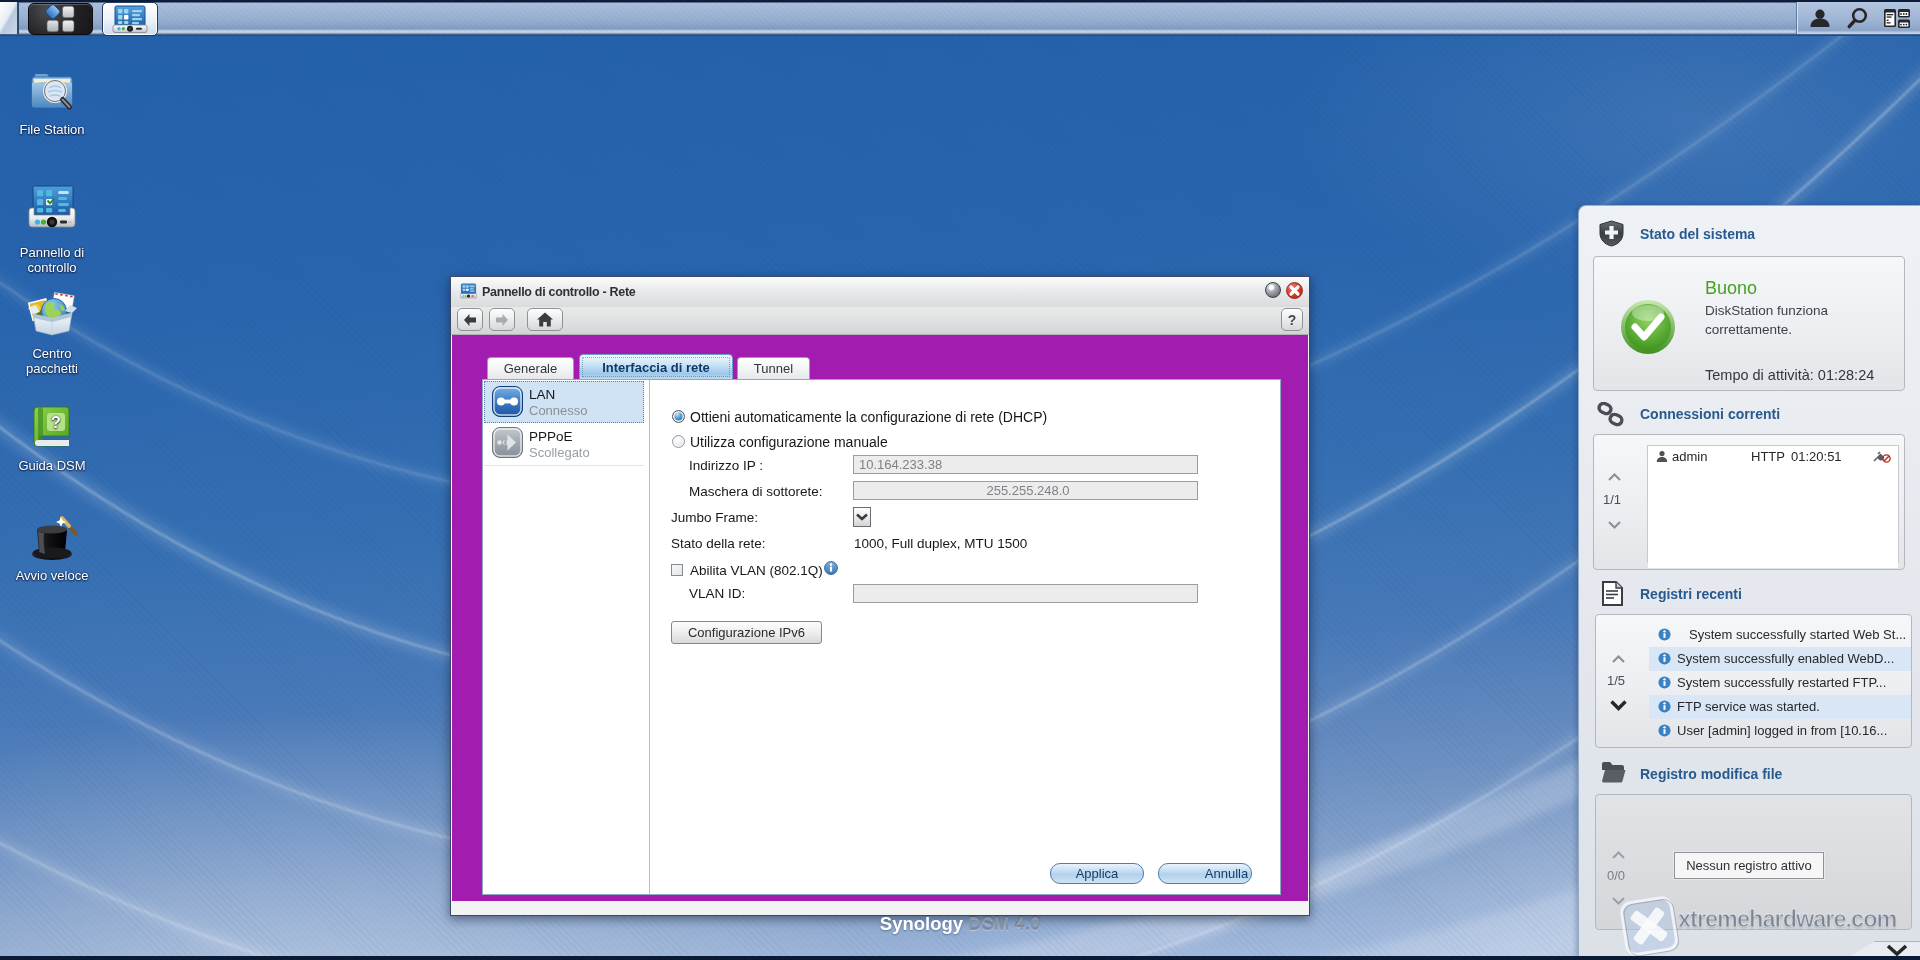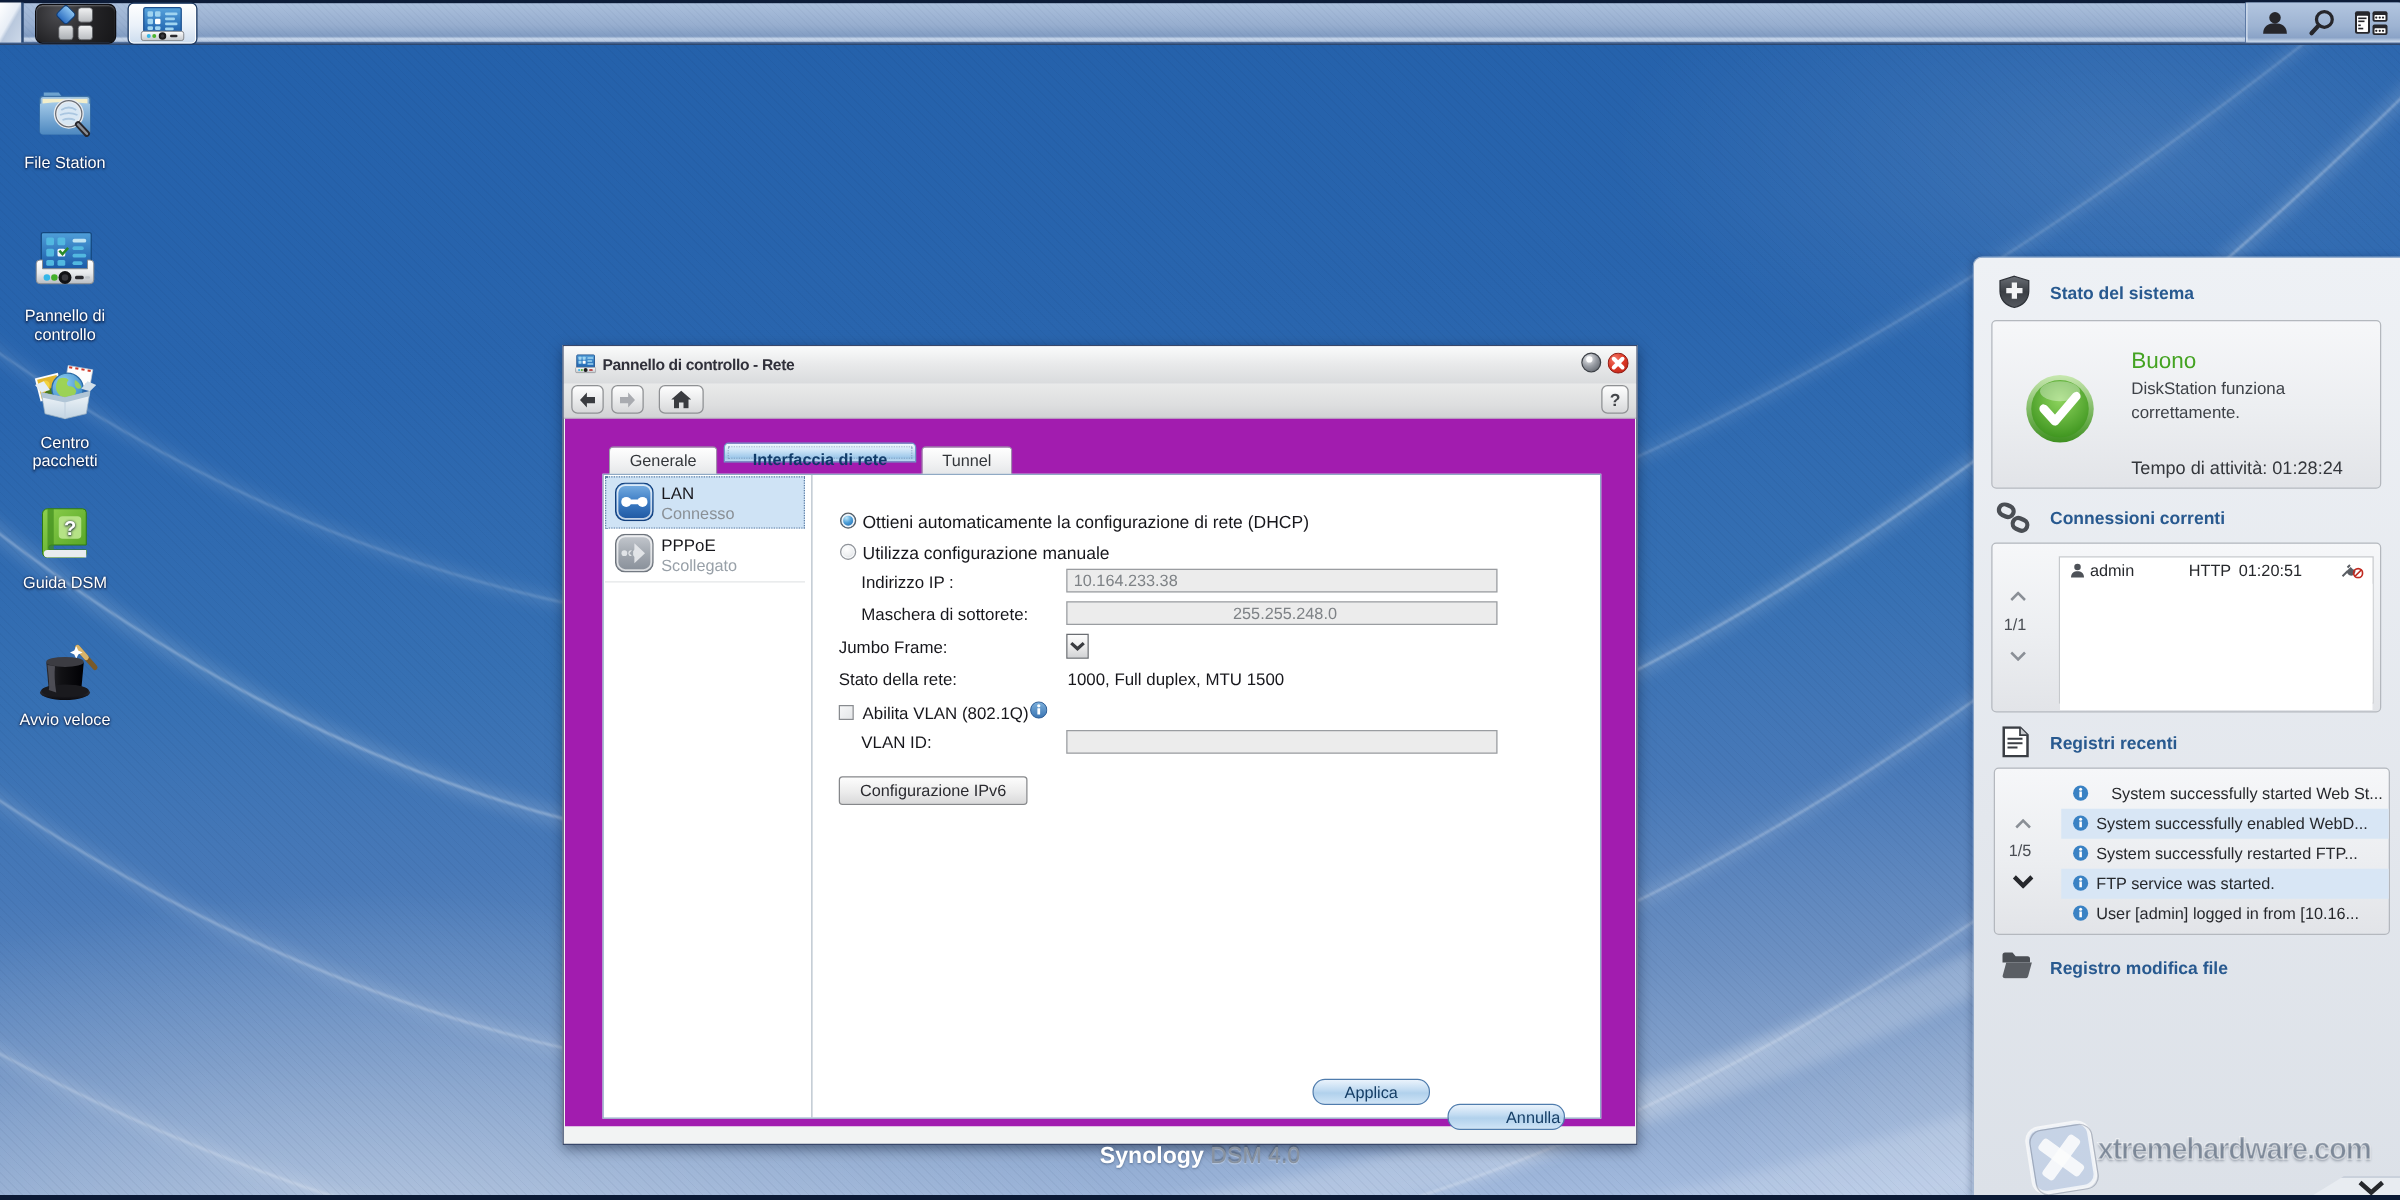--- a/index.html
+++ b/index.html
@@ -422,21 +422,21 @@
     <div class="tbtn" style="left:76px;width:36px;">
       <svg width="18" height="15" viewBox="0 0 18 15">
           <path d="M9 0.5 L17 7.5 L14.8 7.5 L14.8 14.5 L10.8 14.5 L10.8 10 L7.2 10 L7.2 14.5 L3.2 14.5 L3.2 7.5 L1 7.5 Z" fill="#3a3c40"></path>
         </svg>
     </div>
     <div class="tbtn" style="left:830px;width:22px;font-size:14px;font-weight:bold;color:#44464a;">?</div>
   </div>
   <div id="wincontent">
     <div class="tab" style="left:35px;top:22px;width:87px;height:23px;line-height:22px;">Generale</div>
     <div class="tab" style="left:285px;top:22px;width:73px;height:23px;line-height:22px;">Tunnel</div>
-    <div class="tab active" style="left:127px;top:19px;width:154px;height:16px;line-height:25px;">Interfaccia di rete</div>
+    <div class="tab active" style="left:127px;top:19px;width:154px;height:26px;line-height:25px;">Interfaccia di rete</div>
     <div id="panel">
       <div id="lanrow">
         <svg class="abs" style="left:8px;top:5px;" width="31" height="31" viewBox="0 0 31 31">
           <rect x="0.5" y="0.5" width="30" height="30" rx="7.5" fill="url(#lanbg)" stroke="#123f7c" stroke-width="1"></rect>
           <rect x="2" y="2" width="27" height="27" rx="6.2" fill="none" stroke="rgba(255,255,255,.75)" stroke-width="1.4"></rect>
           <circle cx="9" cy="15.5" r="4" fill="#fff"></circle>
             <circle cx="22" cy="15.5" r="4" fill="#fff"></circle>
           <rect x="9" y="13.6" width="13" height="3.8" fill="#fff"></rect>
           <defs>
               <linearGradient id="lanbg" x1="0" y1="0" x2="0" y2="1">
@@ -498,21 +498,21 @@
             <linearGradient id="infog" x1="0" y1="0" x2="0" y2="1">
               <stop offset="0" stop-color="#7cb0dc"></stop>
               <stop offset="1" stop-color="#3a74b2"></stop>
             </linearGradient>
           </defs>
       </svg>
       <div class="flabel" style="left:206px;top:206px;">VLAN ID:</div>
       <div class="finput" style="left:370px;top:204px;"></div>
       <div id="ipv6btn">Configurazione IPv6</div>
       <div class="pill" style="left:567px;top:483px;">Applica</div>
-      <div class="pill" style="left:675px;top:503px;padding-left:43px;">Annulla</div>
+      <div class="pill" style="left:675px;top:483px;padding-left:43px;">Annulla</div>
     </div>
   </div>
 </div>
 
 <div id="sidebar">
 
   <svg class="abs" style="left:20px;top:14px;" width="25" height="27" viewBox="0 0 25 27">
     <path d="M12.5 1 L24 4.5 V13 C24 20 19 24.5 12.5 26 C6 24.5 1 20 1 13 V4.5 Z" fill="url(#shld)" stroke="#2e3238" stroke-width="1"></path>
     <path d="M10.4 6 h4.2 v4.4 h4.4 v4.2 h-4.4 v4.4 h-4.2 v-4.4 h-4.4 v-4.2 h4.4 z" fill="#f2f3f5"></path>
     <defs>
@@ -624,20 +624,30 @@
           <rect x="5.9" y="5.6" width="2.2" height="5" fill="#fff"></rect>
           <circle cx="7" cy="3.6" r="1.3" fill="#fff"></circle>
         </svg><span style="margin-left:28px;">User [admin] logged in from [10.16...</span></div>
   </div>
 
   <svg class="abs" style="left:22px;top:555px;" width="25" height="22" viewBox="0 0 25 22">
     <path d="M1 3 a2 2 0 0 1 2 -2 h6 l2.5 3 H21 a2 2 0 0 1 2 2 v3 H1 Z" fill="#4a4e54"></path>
     <path d="M1 20 L4 9 H24.5 L21.5 20 a2 2 0 0 1 -2 1.5 H3 A2 2 0 0 1 1 20 Z" fill="#5a5e64"></path>
   </svg>
   <div class="sbtitle" style="left:61px;top:560px;">Registro modifica file</div>
+  <div class="sbbox" style="left:16px;top:588px;width:317px;height:136px;background:linear-gradient(to bottom,#e2e3e6 0%,#d4d6da 100%);">
+    <div class="rail" style="left:16px;top:52px;"><svg width="13" height="8" viewBox="0 0 13 8">
+          <path d="M1 7 L6.5 1.5 L12 7" stroke="#9aa0a6" stroke-width="2" fill="none"></path>
+        </svg></div>
+    <div class="rail" style="left:11px;top:73px;color:#7a8086;">0/0</div>
+    <div class="rail" style="left:16px;top:98px;"><svg width="13" height="8" viewBox="0 0 13 8">
+          <path d="M1 1 L6.5 6.5 L12 1" stroke="#9aa0a6" stroke-width="2" fill="none"></path>
+        </svg></div>
+    <div class="abs" style="left:78px;top:57px;width:150px;height:27px;background:#f6f6f7;border:1px solid #8f9296;box-shadow:0 0 0 1px #e8e9ec;box-sizing:border-box;font-size:13px;color:#2e3034;text-align:center;line-height:25px;">Nessun registro attivo</div>
+  </div>
 </div>
 
 <div id="syno"><span style="color:#fff;font-weight:bold;text-shadow:0 1px 2px rgba(40,60,90,.5);">Synology</span> <span style="color:#88929f;text-shadow:0 1px 1px rgba(255,255,255,.35),0 -1px 1px rgba(60,70,85,.5);">DSM 4.0</span></div>
 <div id="cornertab">
   <svg style="position:absolute;right:12px;top:2px;" width="22" height="12" viewBox="0 0 22 12">
       <path d="M2 2 L11 10 L20 2" stroke="#26282c" stroke-width="3.6" fill="none"></path>
     </svg>
 </div>
 <svg class="abs" style="left:1620px;top:896px;transform:rotate(-9deg);opacity:.9;" width="58" height="60" viewBox="0 0 58 60">
   <rect x="4" y="4" width="50" height="52" rx="10" fill="rgba(175,195,225,.55)" stroke="rgba(255,255,255,.75)" stroke-width="3"></rect>

